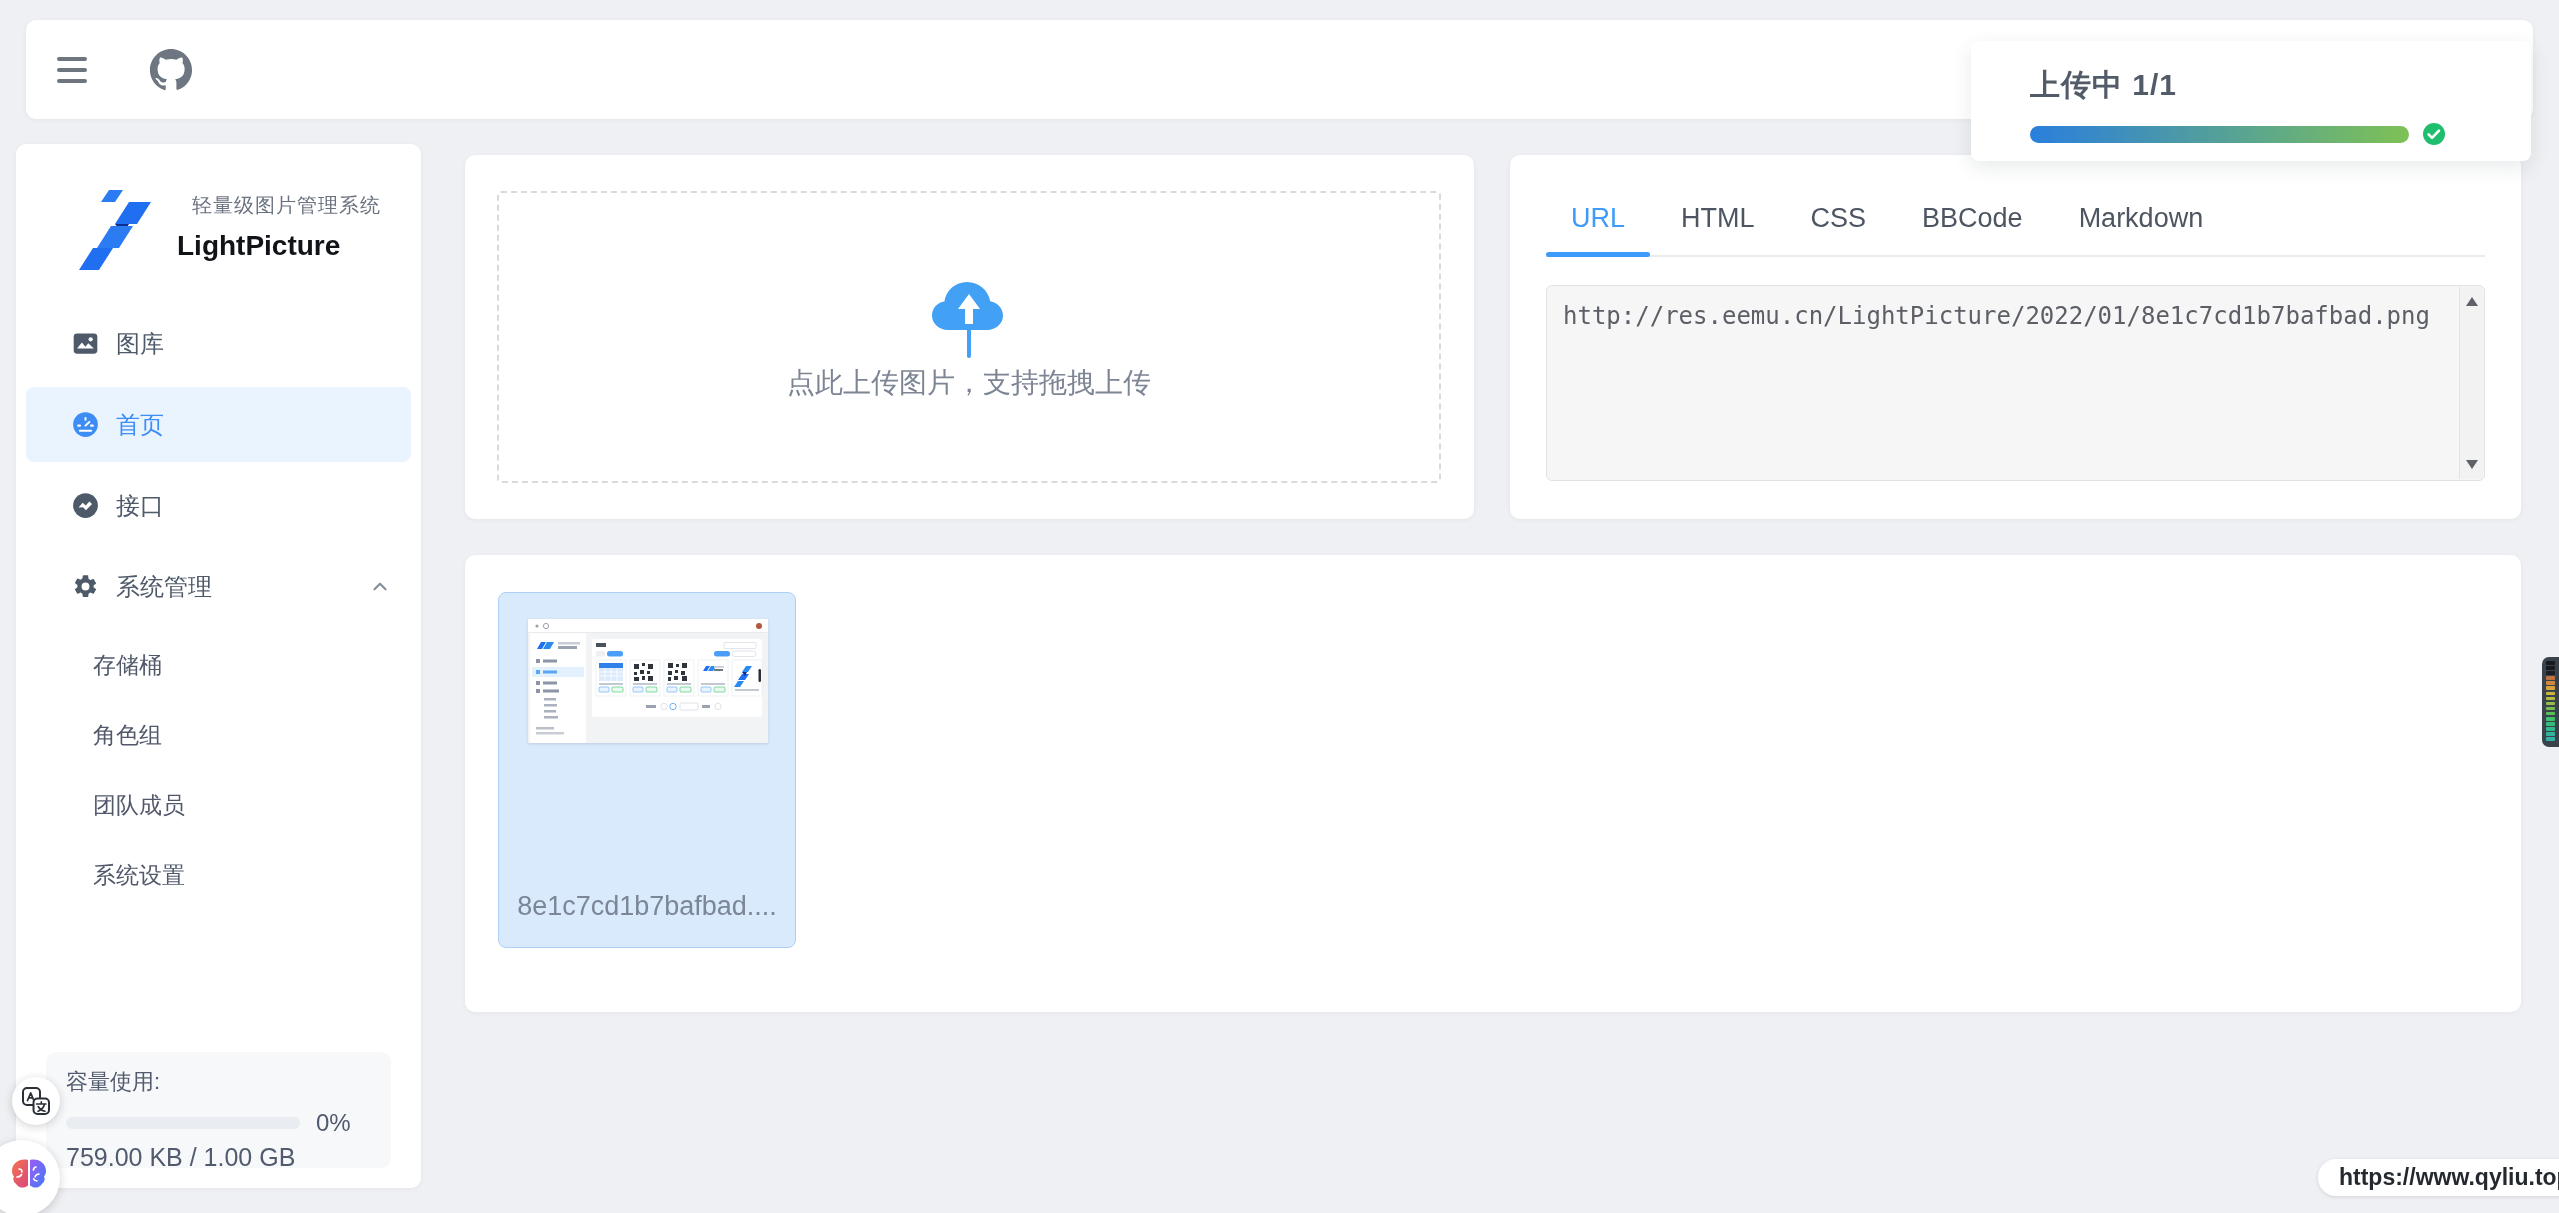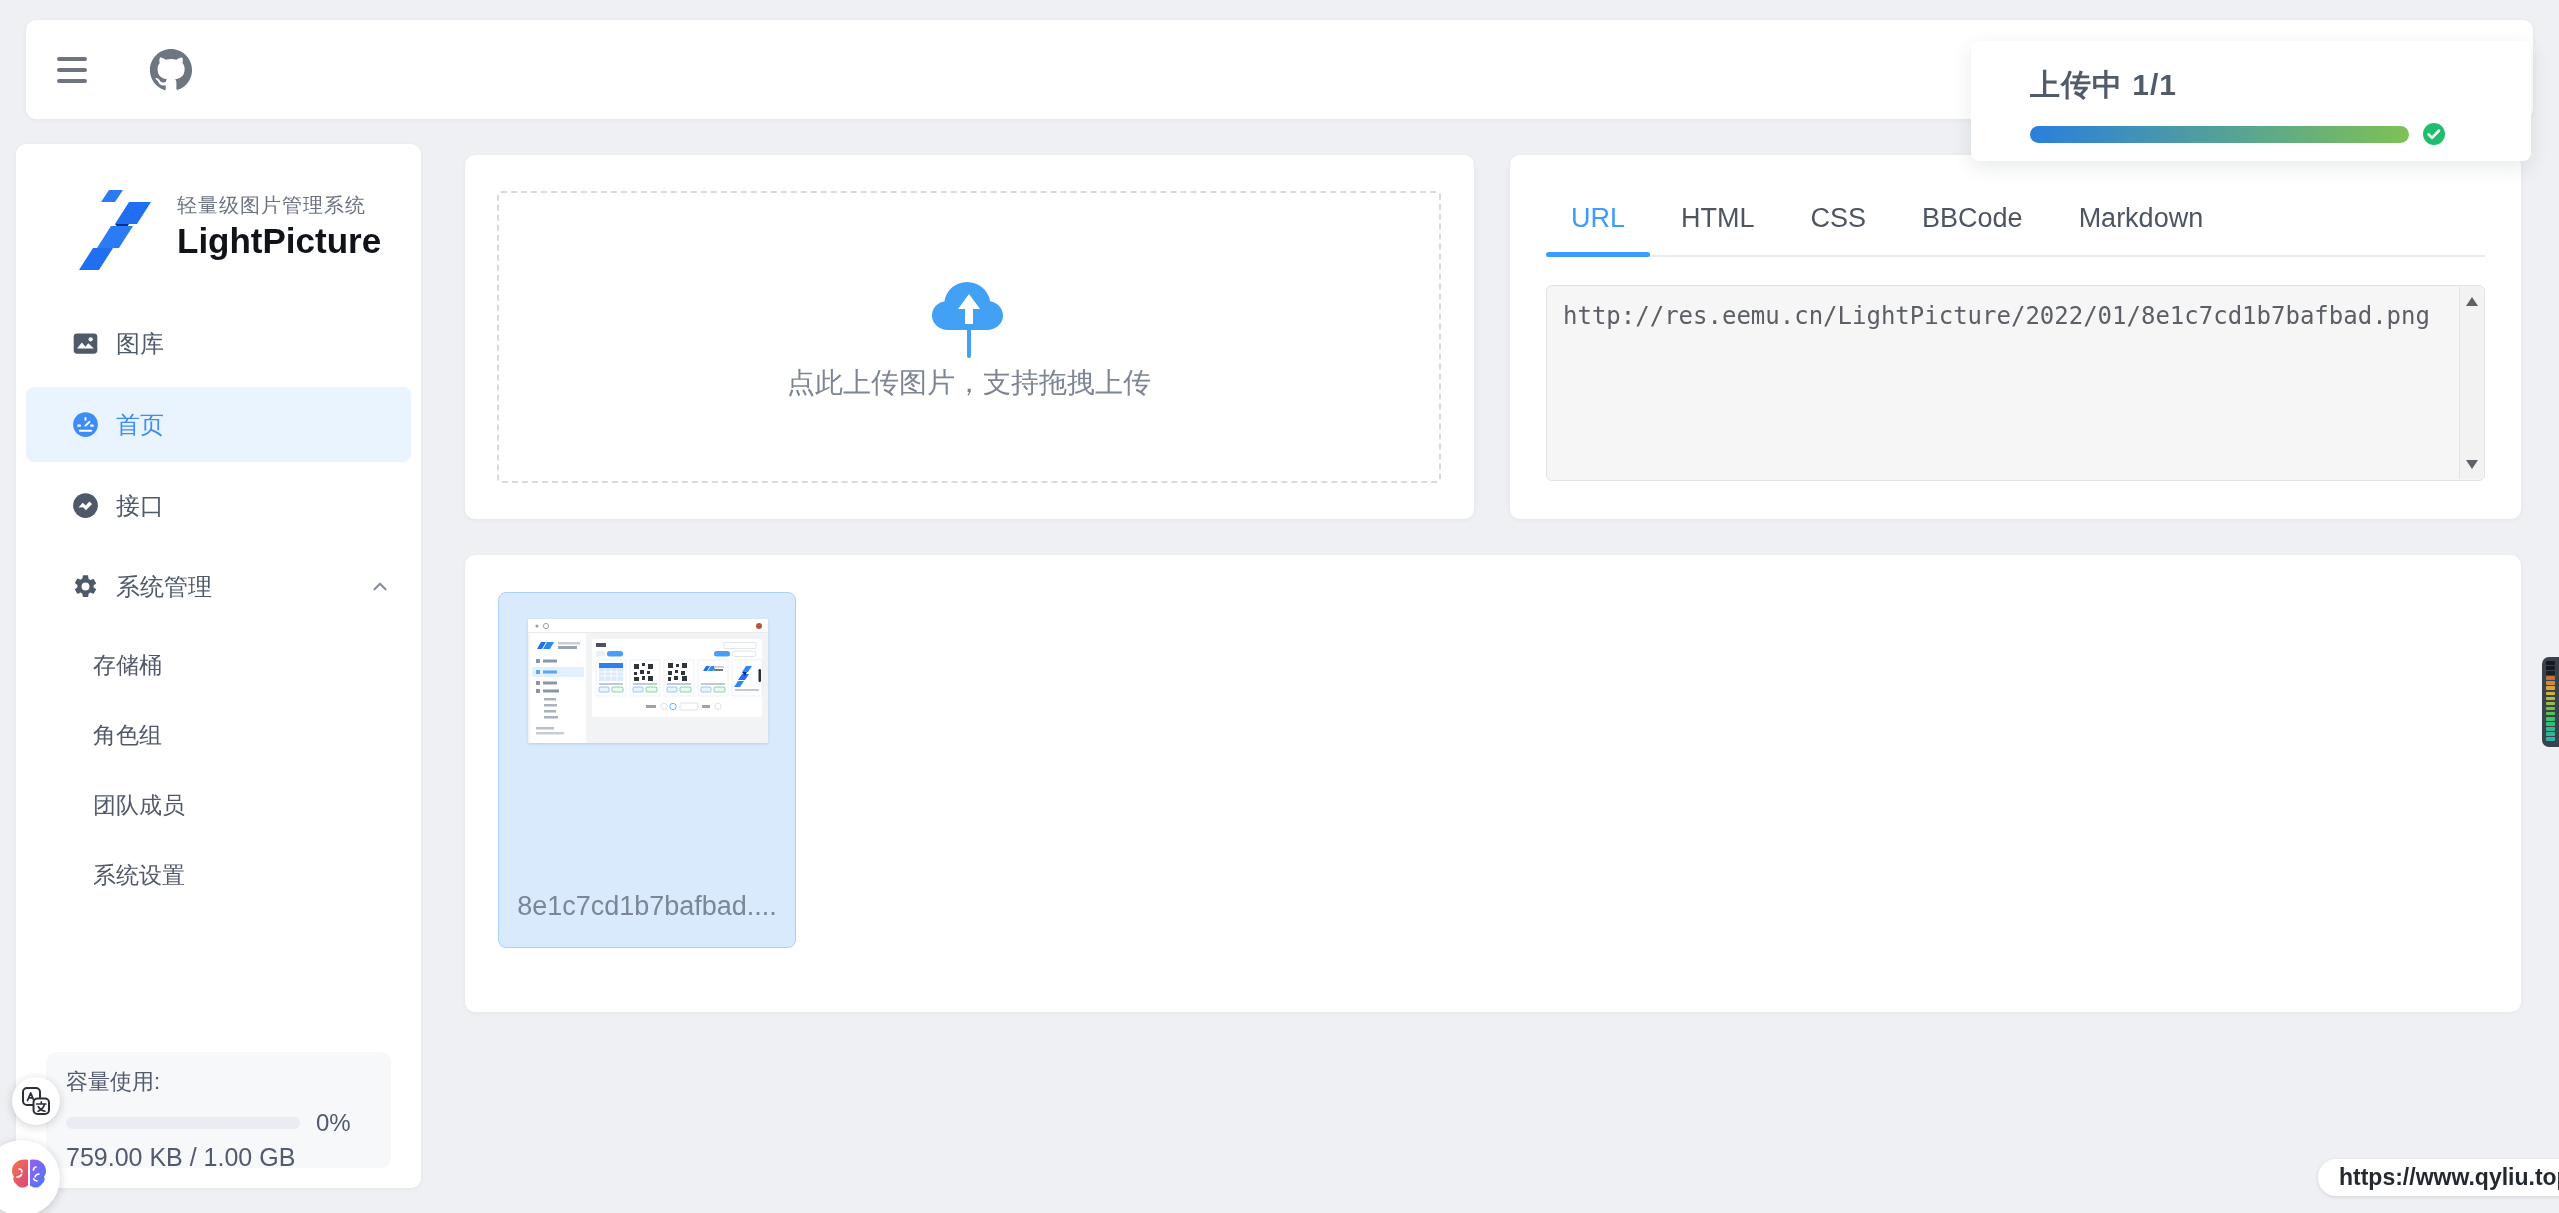--- a/index.html
+++ b/index.html
@@ -18,22 +18,22 @@
   .toast { position:absolute; left:1971px; top:41px; width:560px; height:120px; background:#fff; border-radius:8px; box-shadow:0 6px 20px rgba(31,45,61,.10); z-index:50; padding:24px 0 0 59px; }
   .toast-title { font-size:30px; font-weight:bold; color:#525b68; letter-spacing:1px; }
   .toast-row { display:flex; align-items:center; margin-top:16px; }
   .toast-bar { width:379px; height:17px; border-radius:9px; background:linear-gradient(90deg,#2a7fdd,#7ec155); }
   .toast-check { margin-left:13px; width:24px; height:24px; }
 
   
   .sidebar { position:absolute; left:16px; top:144px; width:405px; height:1044px; }
   .brand { display:flex; align-items:flex-start; padding:36px 0 0 55px; height:128px; }
   .brand-texts { margin-left:10px; padding-top:12px; }
-  .brand-sub { font-size:20px; color:#6b7280; letter-spacing:1px; }
-  .brand-title { font-size:35px; font-weight:bold; color:#101418; margin-top:2px; }
+  .brand-sub { font-size:20px; color:#6b7280; letter-spacing:1px;margin-left:15px; }
+  .brand-title { font-size:28px; font-weight:bold; color:#101418; margin-top:11px; }
   .nav { padding:34px 10px 0; }
   .nav-item { height:75px; margin-bottom:6px; border-radius:8px; display:flex; align-items:center; padding:0 20px 0 46px; gap:17px; font-size:24px; color:#4e5969; cursor:pointer; }
   .nav-item svg { flex:0 0 auto; }
   .nav-item.active { background:#e9f4ff; color:#3d8df5; }
   .nav-item .chev { margin-left:auto; color:#86909c; }
   .sub-item { height:70px; display:flex; align-items:center; padding-left:67px; font-size:23px; color:#51586a; cursor:pointer; }
   .storage { position:absolute; left:30px; top:908px; width:345px; height:116px; background:#f7f8fa; border-radius:10px; padding:15px 0 0 20px; }
   .storage-label { font-size:22px; color:#515a6e; }
   .storage-row { display:flex; align-items:center; margin-top:12px; }
   .storage-track { width:234px; height:12px; border-radius:6px; background:#e9ecf1; overflow:hidden; }

